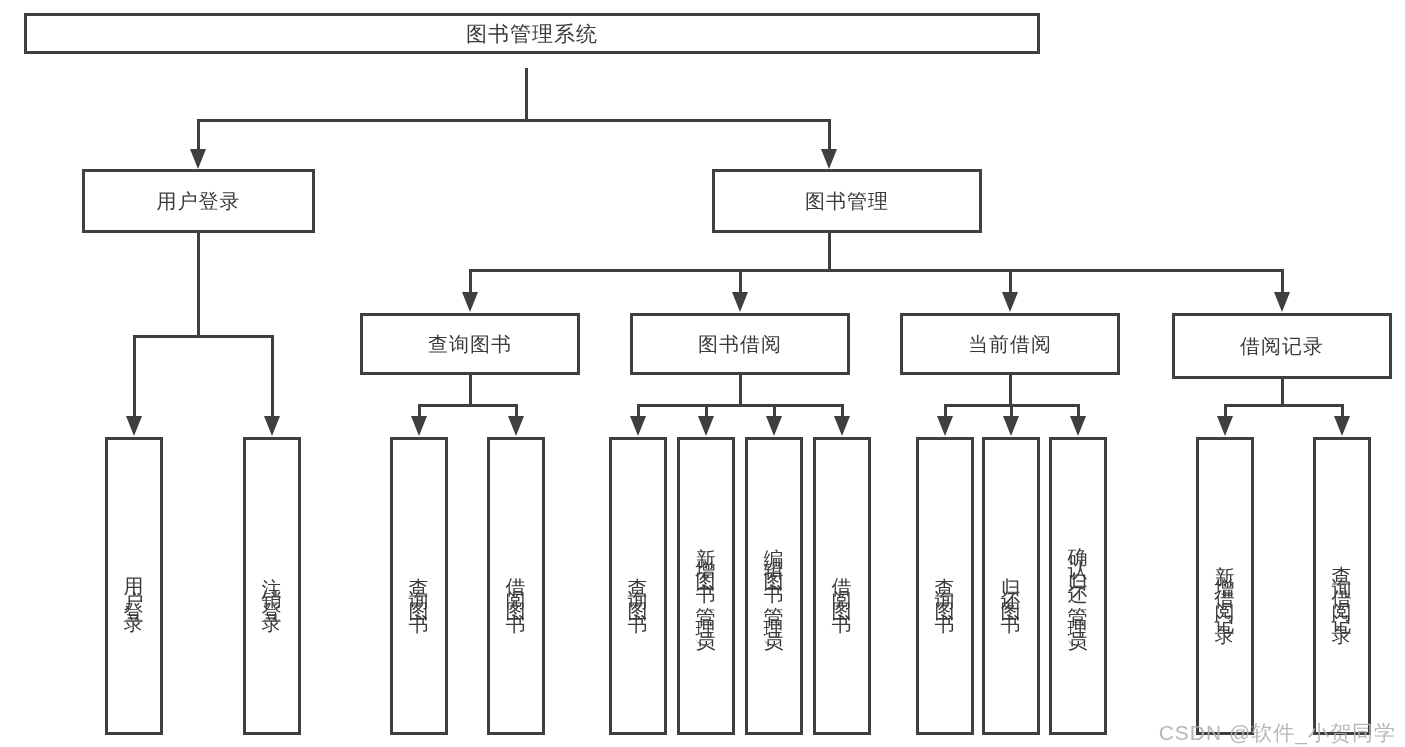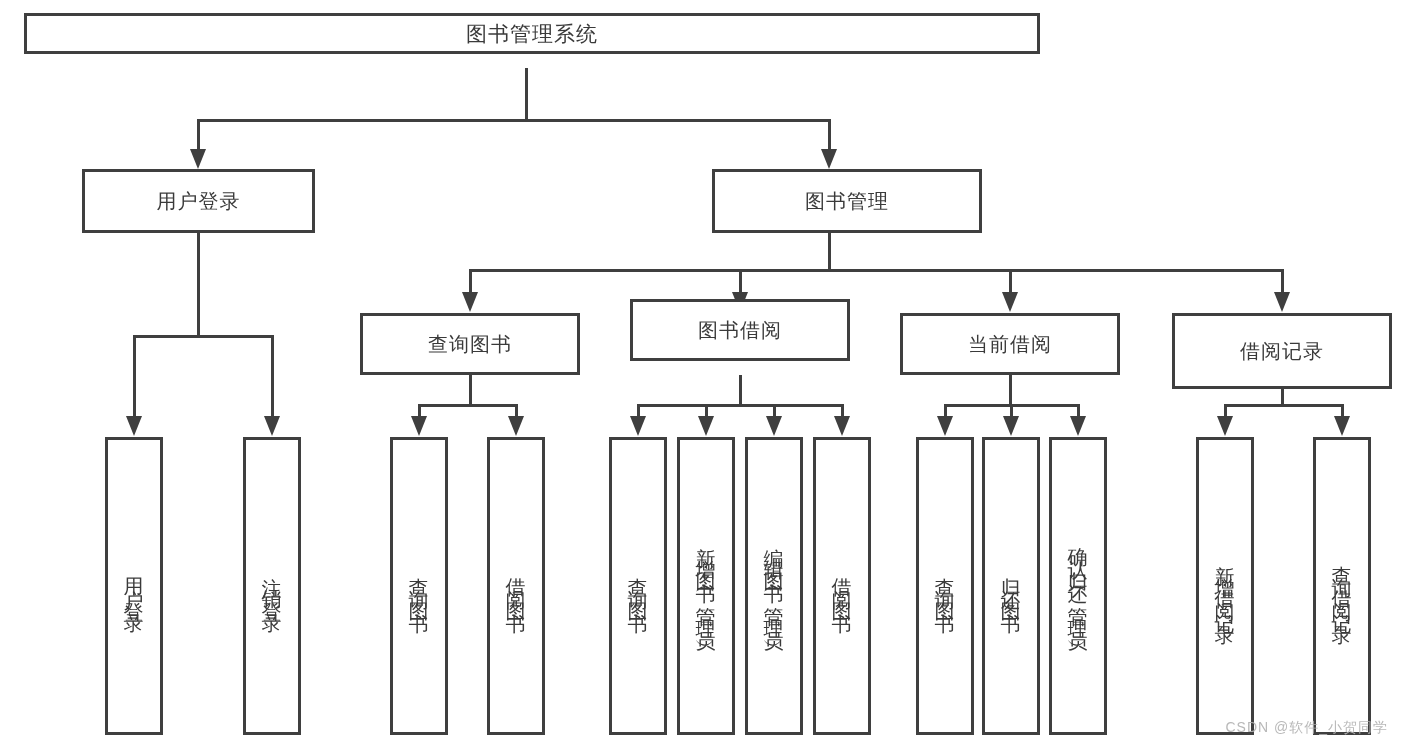--- a/index.html
+++ b/index.html
@@ -67,22 +67,22 @@
     width: 0;
     height: 0;
     border-left: 8px solid transparent;
     border-right: 8px solid transparent;
     border-top: 20px solid #3f3f3f;
     z-index: 1;
   }
   .watermark {
     position: absolute;
     top: 719px;
-    right: 17px;
-    font-size: 14px;
+    right: 9px;
+    font-size: 21px;
     color: rgba(178, 178, 178, 0.92);
     letter-spacing: 1px;
     z-index: 5;
     white-space: nowrap;
   }
 </style>
 </head>
 <body>
 
 <div id="canvas">
@@ -96,29 +96,29 @@
   </div>
 
   <div class="box" style="left:712px; top:169px; width:270px; height:64px;">
     <span>图书管理</span>
   </div>
 
   <div class="box" style="left:360px; top:313px; width:220px; height:62px;">
     <span>查询图书</span>
   </div>
 
-  <div class="box" style="left:630px; top:299px; width:220px; height:62px;">
+  <div class="box" style="left:630px; top:313px; width:220px; height:62px;">
     <span>图书借阅</span>
   </div>
 
   <div class="box" style="left:900px; top:313px; width:220px; height:62px;">
     <span>当前借阅</span>
   </div>
 
-  <div class="box" style="left:1172px; top:313px; width:220px; height:76px;">
+  <div class="box" style="left:1172px; top:313px; width:220px; height:66px;">
     <span>借阅记录</span>
   </div>
 
   <div class="leaf" style="left:105px; top:437px; width:58px; height:298px;">
     <span class="vtext">用户登录</span>
   </div>
   <div class="leaf" style="left:243px; top:437px; width:58px; height:298px;">
     <span class="vtext">注销登录</span>
   </div>
 

